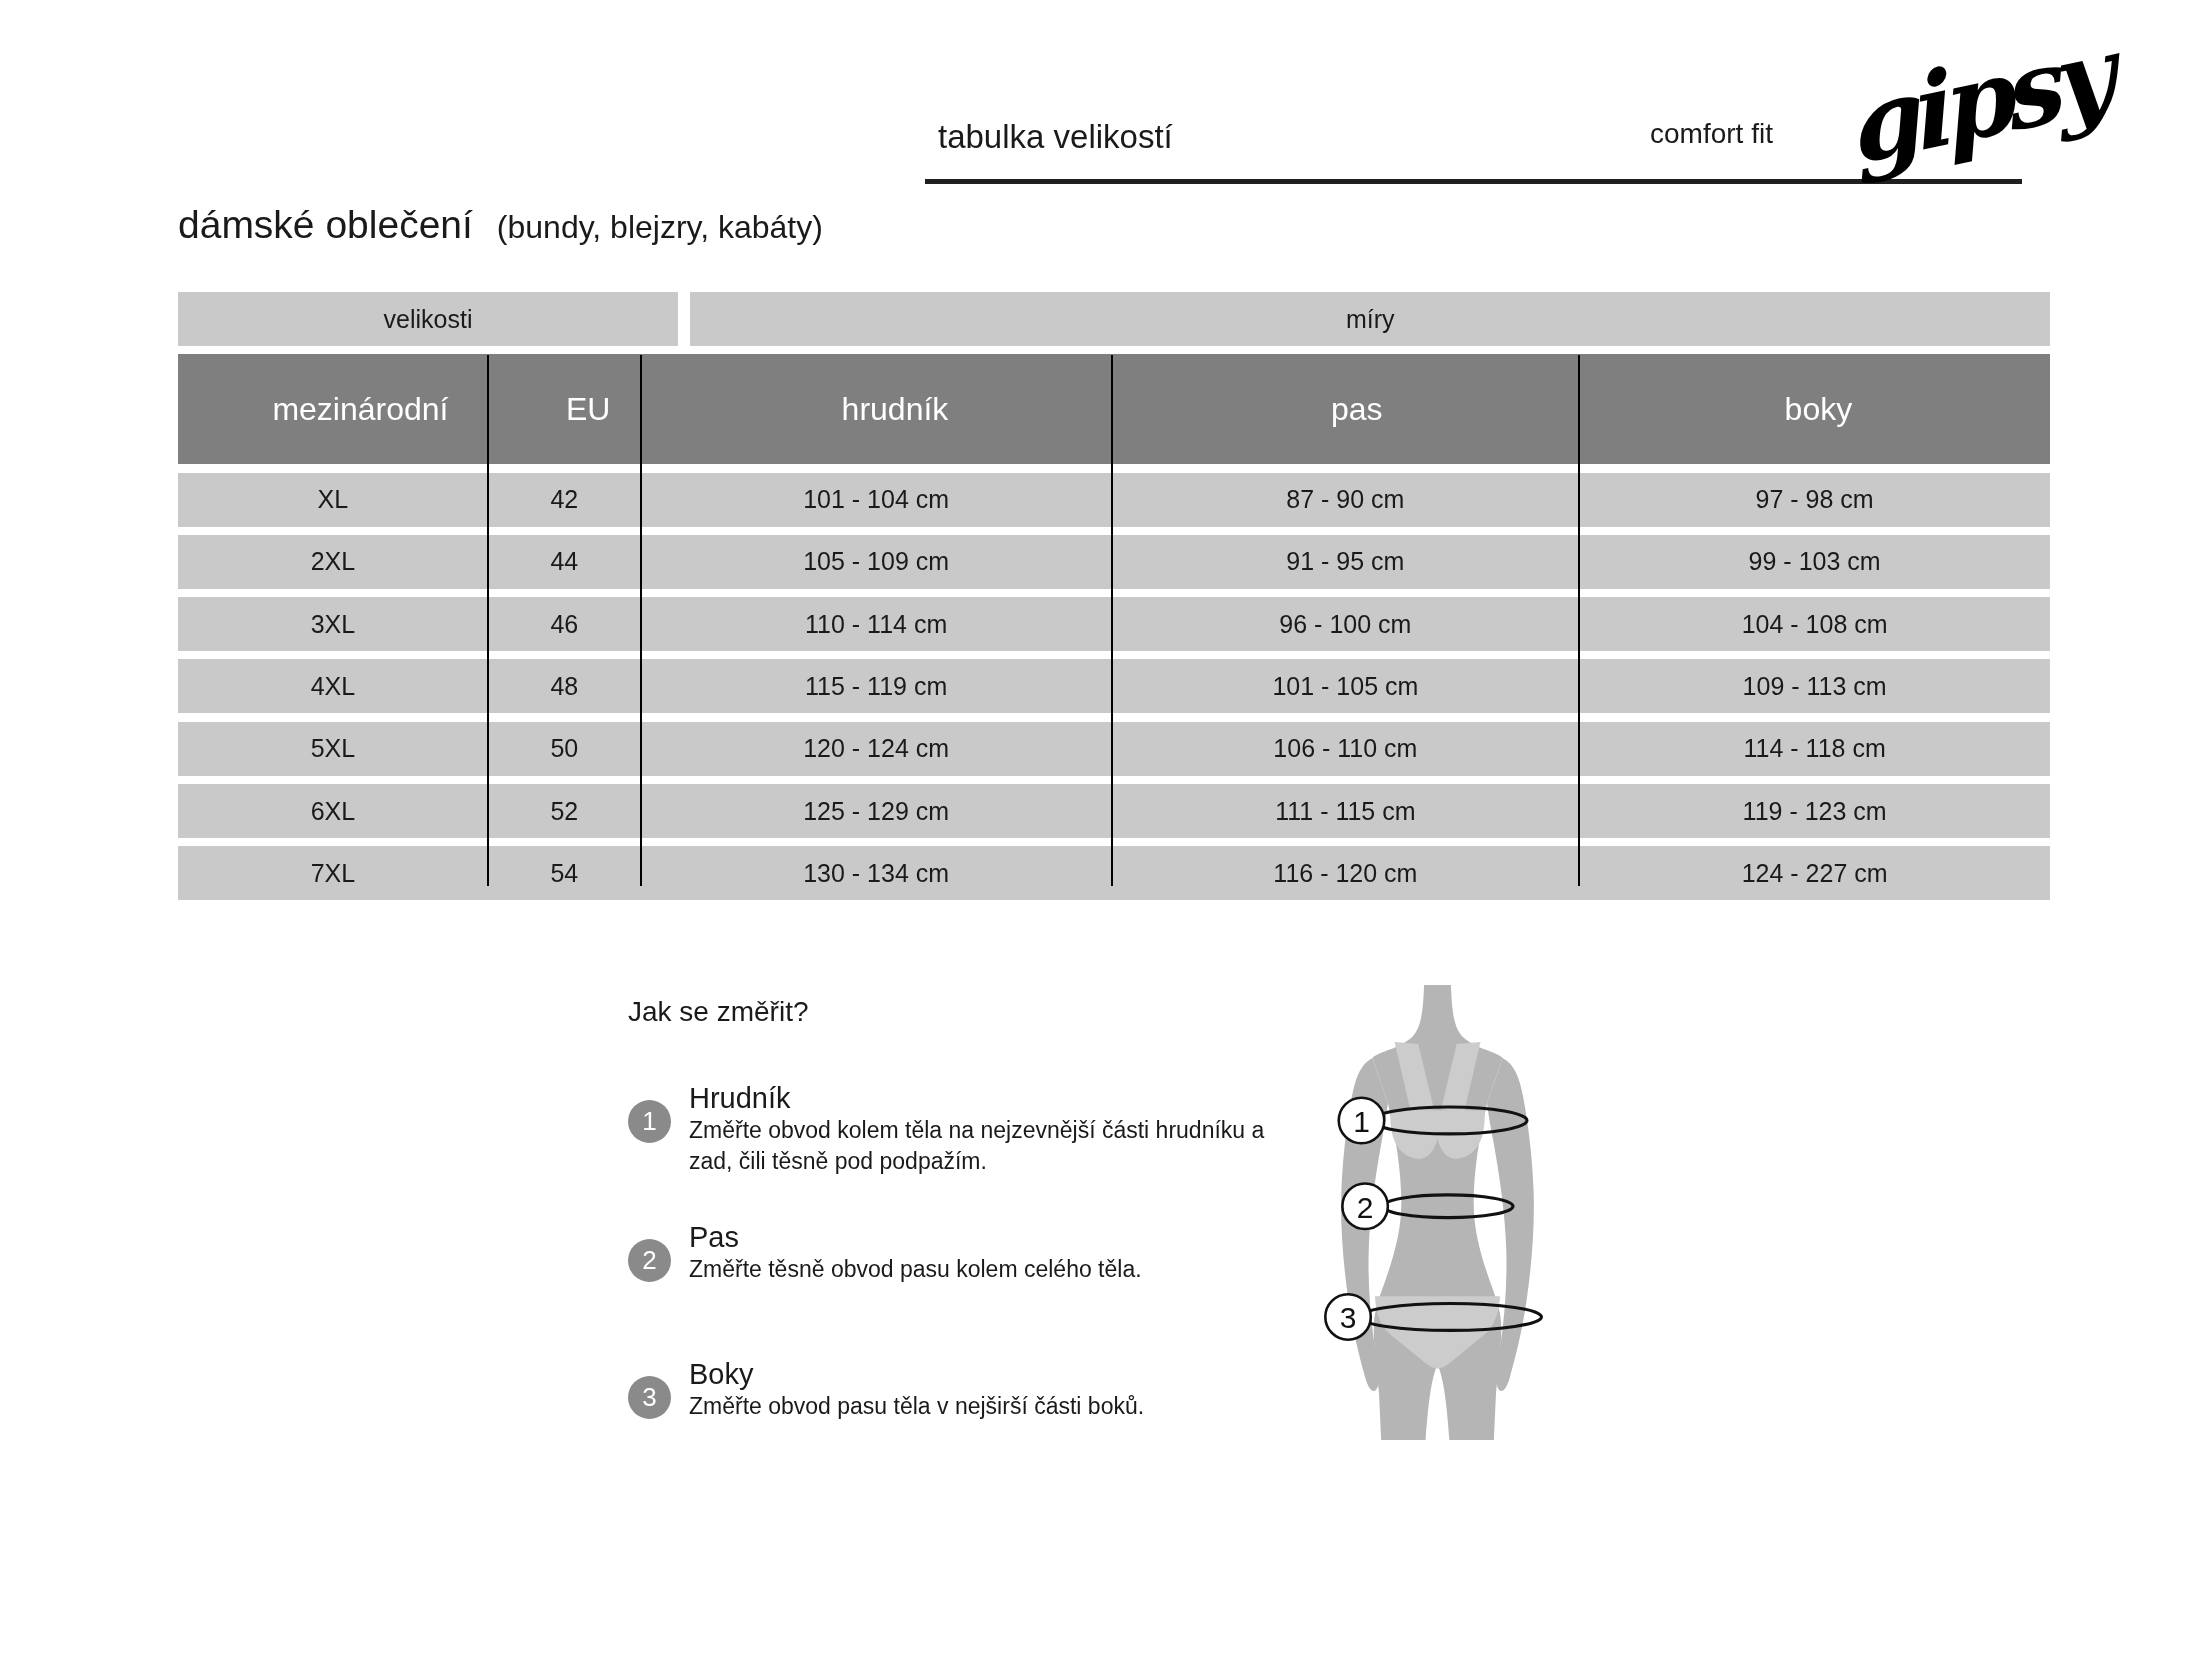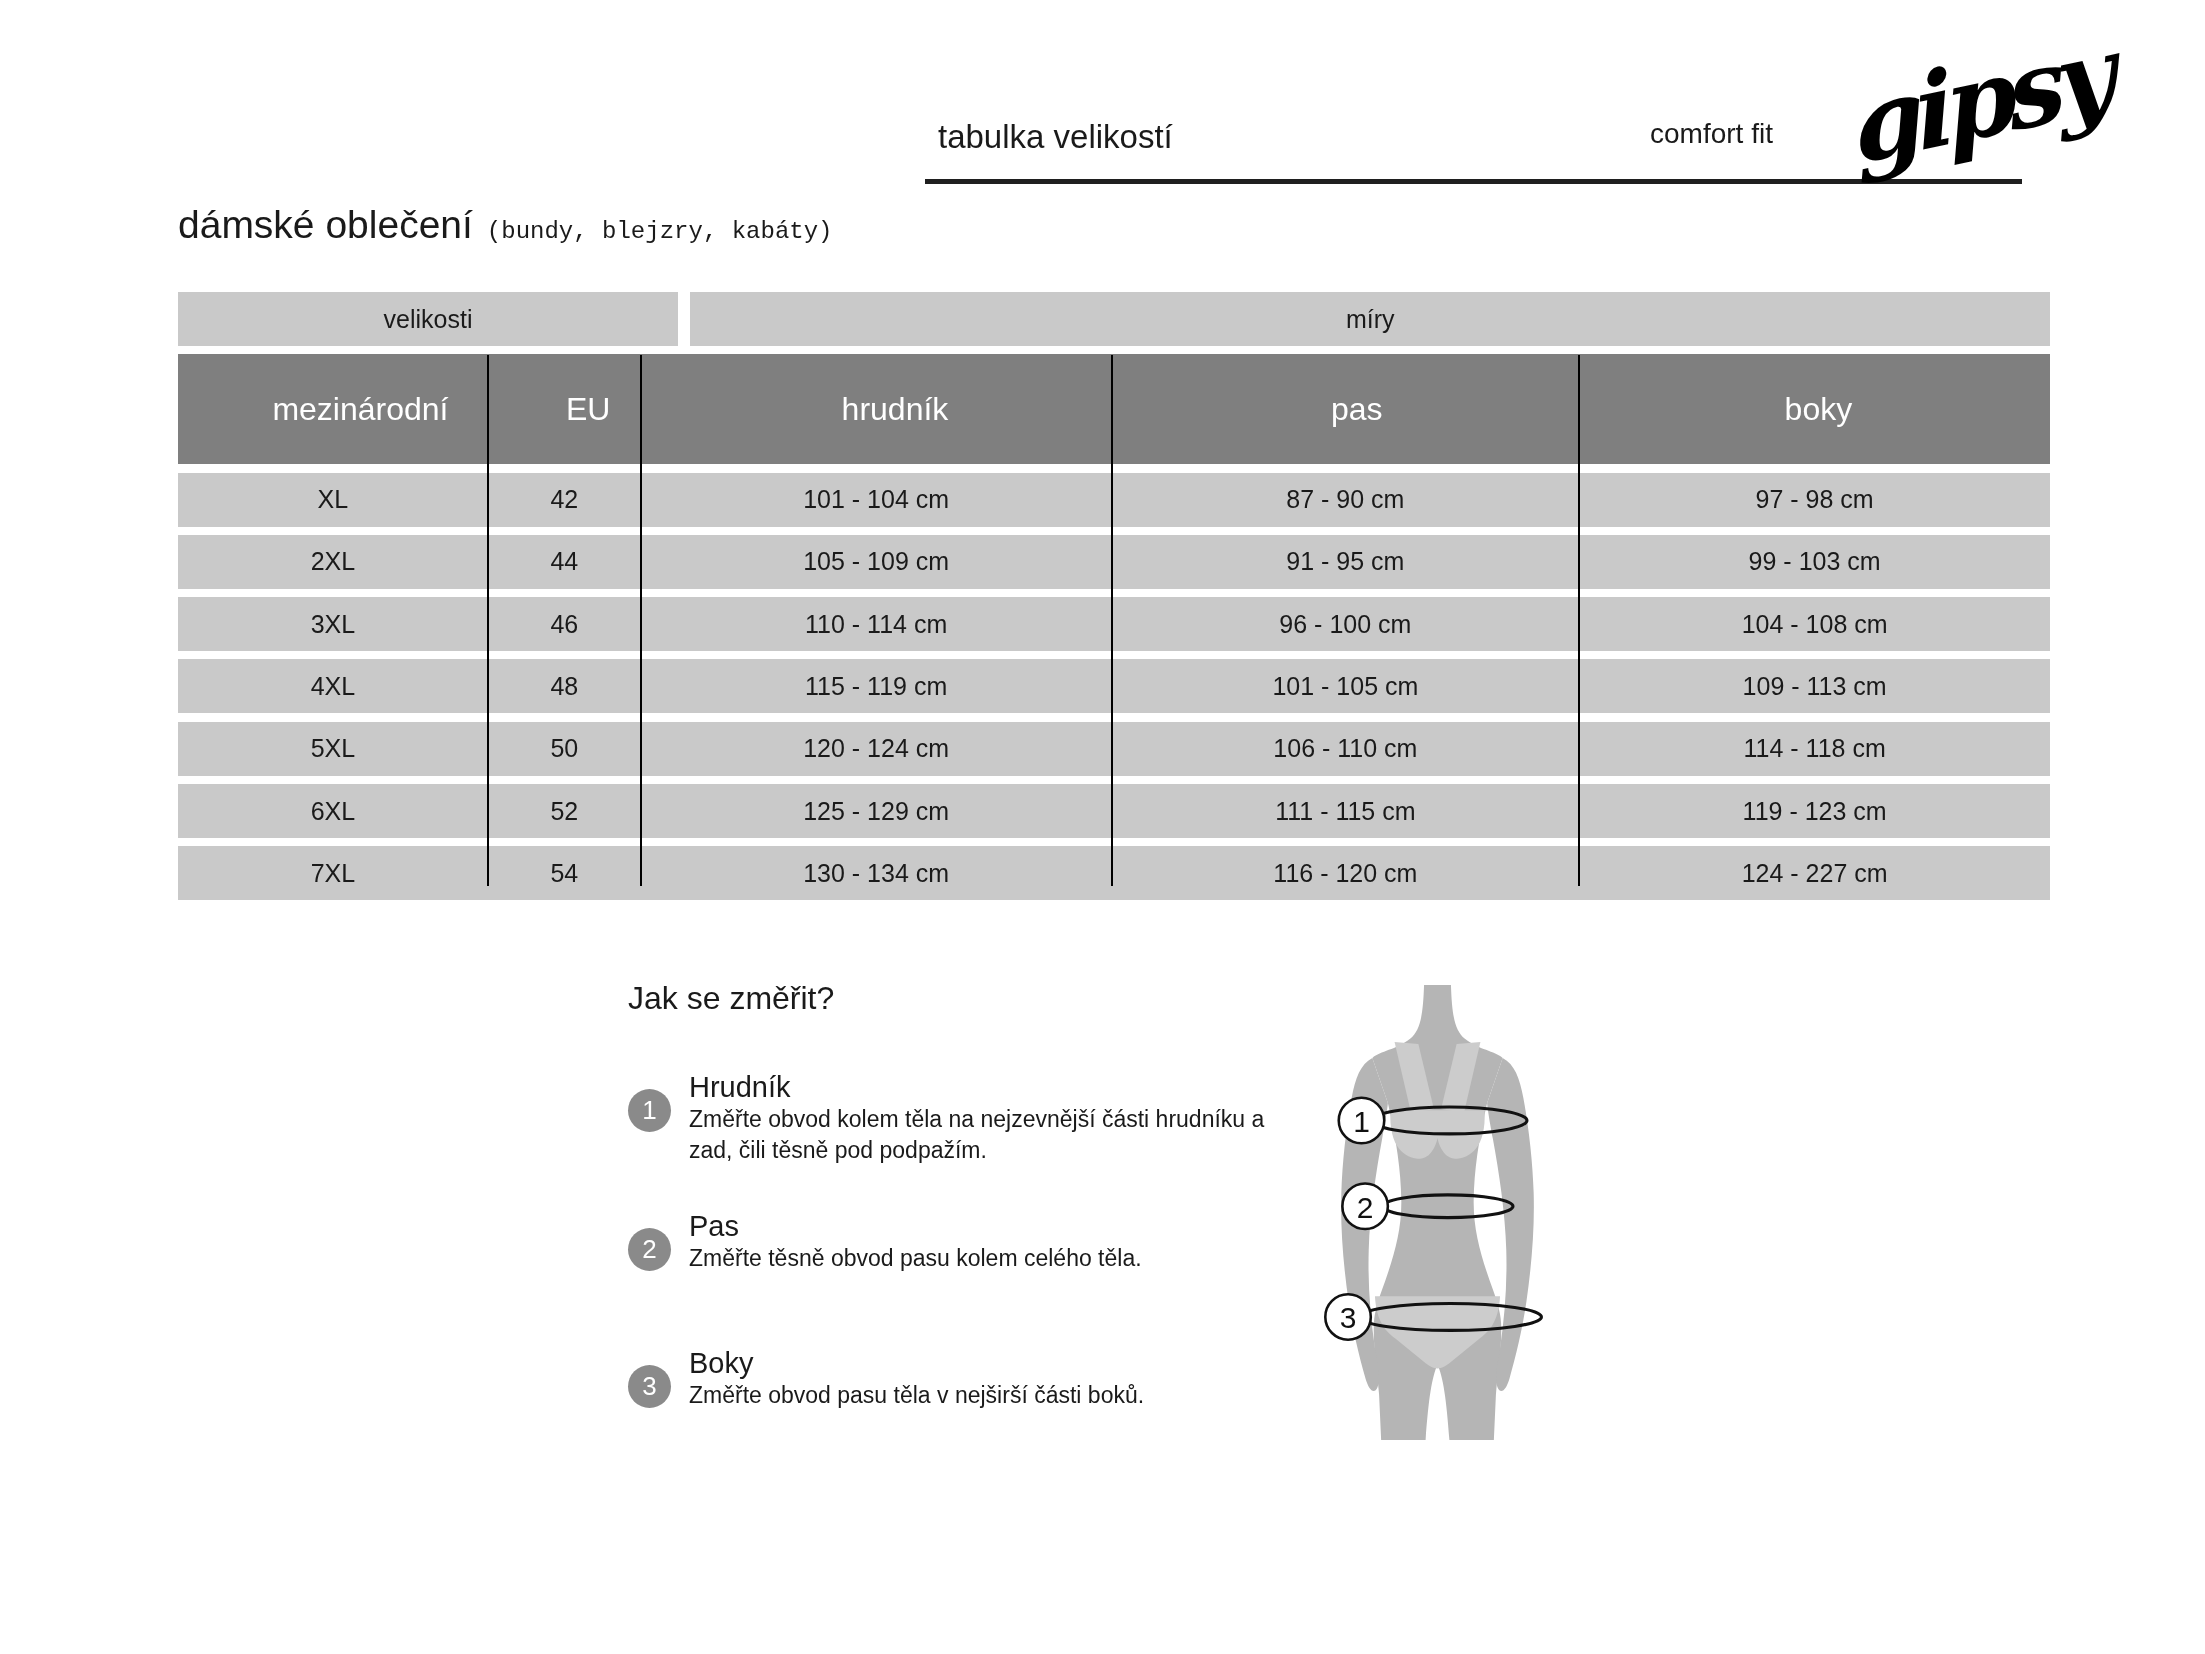--- a/index.html
+++ b/index.html
@@ -10,40 +10,40 @@
   
   .page-title{left:938px;top:118px;font-size:33px;}
   .fit-label{left:1650px;top:118px;font-size:28px;}
   .header-rule{left:925px;top:179px;width:1097px;height:4.7px;background:#1f1f1f;}
   .brand-logo{left:1851px;top:47px;width:227px;font-family:"DejaVu Serif",serif;
       font-style:italic;font-weight:700;font-size:103px;line-height:1.1;
       letter-spacing:-8.3px;transform:rotate(-12deg) skewX(-6deg);color:#000;}
 
   
   .section-title{left:178px;top:203px;font-size:39px;}
-  .section-subtitle{font-size:24px;margin-left:14px;font-family:Liberation Mono, monospace;}
+  .section-subtitle{font-size:32px;margin-left:24px;}
 
   
   .size-table{left:178px;top:292px;width:1872px;}
   .band{display:flex;height:54px;margin-bottom:8.3px;}
   .band-cell{background:#c9c9c9;display:flex;align-items:center;justify-content:center;
       font-size:25px;}
   .band-cell.sizes{width:500px;margin-right:12.4px;}
   .band-cell.measures{flex:1;}
   .thead{display:flex;height:110px;background:#7f7f7f;color:#ffffff;
       font-size:32px;margin-bottom:8.3px;padding-left:30px;}
   .trow{display:flex;height:54px;background:#c9c9c9;margin-bottom:8.3px;font-size:25px;}
   .cell{display:flex;align-items:center;justify-content:center;}
   .c0{width:310px;} .c1{width:153px;} .c2{width:471px;} .c3{width:468px;} .c4{width:471px;}
   .vline{position:absolute;top:63px;height:531px;width:2.1px;background:#000;}
   .vl0{left:309px;} .vl1{left:462px;} .vl2{left:933px;} .vl3{left:1400px;}
 
   
   .guide{left:628px;top:980px;width:688px;}
-  .guide-title{font-size:32px;margin:0 0 53px 0;font-weight:400;}
+  .guide-title{font-size:28px;margin:16px 0 53px 0;font-weight:400;}
   .guide-item{position:relative;}
   .gi-1{margin-bottom:43px;} .gi-2{margin-bottom:72px;}
   .num-badge{position:absolute;left:0;top:18.6px;width:43px;height:43px;border-radius:50%;
       background:#8a8a8a;color:#fff;font-size:26px;display:flex;align-items:center;
       justify-content:center;}
   .guide-text{margin-left:61px;}
   .guide-label{font-size:29px;line-height:34px;}
   .guide-desc{font-size:23px;line-height:31px;width:579px;}
 
   

